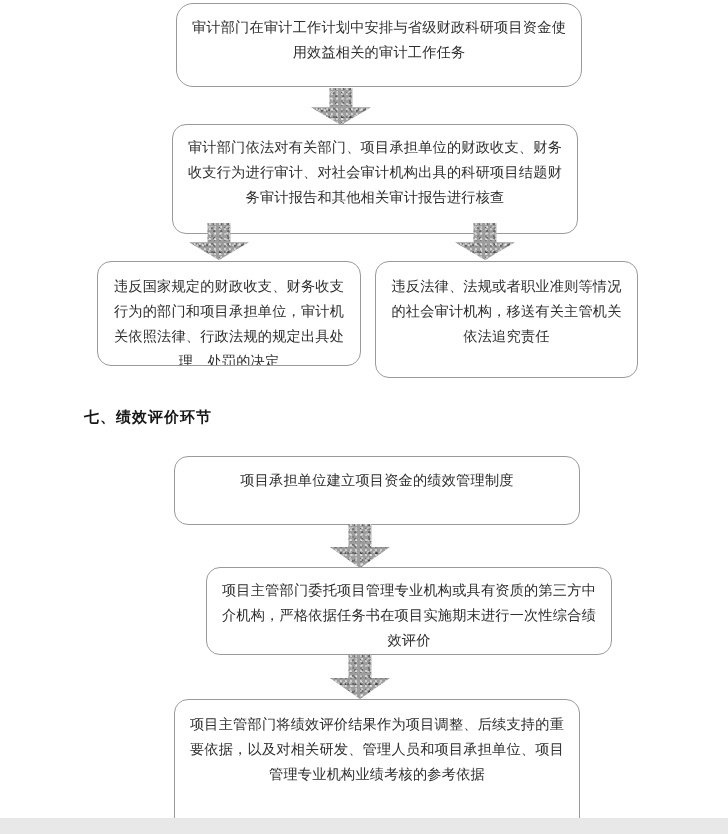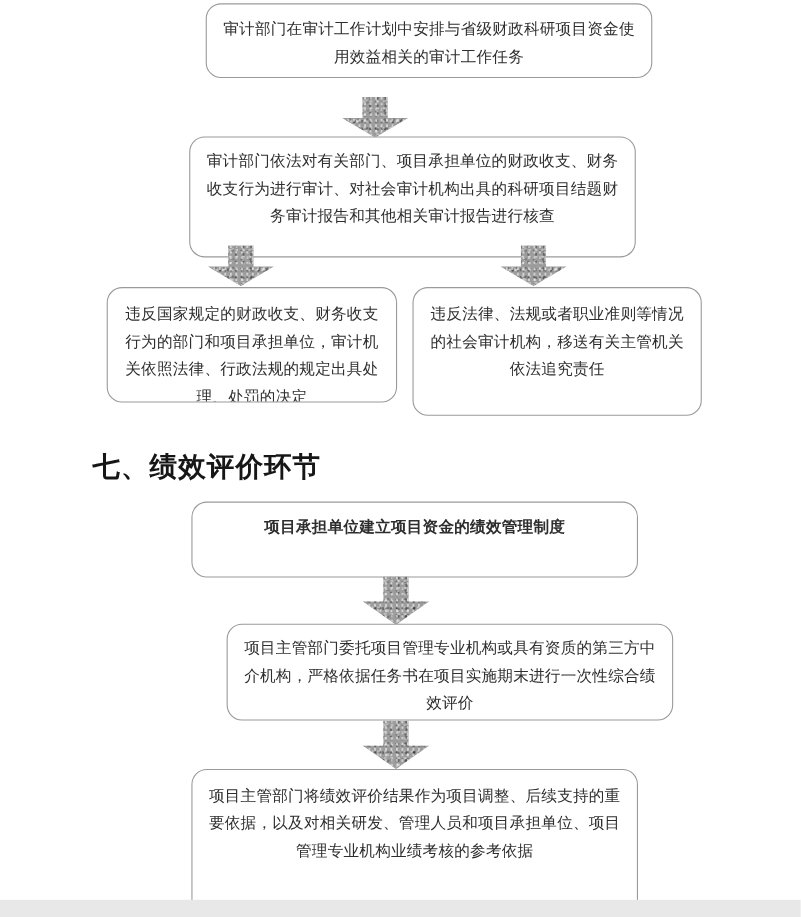--- a/index.html
+++ b/index.html
@@ -63,21 +63,21 @@
       radial-gradient(circle at 50% 45%, rgba(255,255,255,.4) 0 1px, transparent 1.3px);
     background-size: 5px 5px, 7px 7px, 6px 6px, 8px 8px, 5px 6px, 9px 9px;
     -webkit-clip-path: polygon(31% 0%, 69% 0%, 69% 52%, 100% 52%, 50% 100%, 0% 52%, 31% 52%);
     clip-path: polygon(31% 0%, 69% 0%, 69% 52%, 100% 52%, 50% 100%, 0% 52%, 31% 52%);
   }
 
   
   .section-heading {
     position: absolute;
     font-family: "Liberation Sans", "DejaVu Sans", sans-serif;
-    font-size: 25px;
+    font-size: 15px;
     font-weight: 700;
     color: #161616;
     letter-spacing: 1px;
     white-space: nowrap;
   }
 
   
   .page-strip {
     position: absolute;
     left: 0;
@@ -85,21 +85,21 @@
     width: 728px;
     height: 16px;
     background: #e8e8e8;
   }
 </style>
 </head>
 <body>
 
 <div class="page">
 
-  <div class="node" style="left:187px; top:3px; width:406px; height:68px;">
+  <div class="node" style="left:176px; top:3px; width:406px; height:84px;border-radius:17px;">
     <span class="node-text" style="padding-top:11px;">审计部门在审计工作计划中安排与省级财政科研项目资金使用效益相关的审计工作任务</span>
   </div>
 
   <div class="arrow" style="left:311px; top:88px; width:60px; height:37px;"></div>
 
   <div class="node" style="left:172px; top:124px; width:406px; height:110px;">
     <span class="node-text" style="padding-top:10px;">审计部门依法对有关部门、项目承担单位的财政收支、财务收支行为进行审计、对社会审计机构出具的科研项目结题财务审计报告和其他相关审计报告进行核查</span>
   </div>
 
   <div class="arrow" style="left:189px; top:223px; width:60px; height:37px;"></div>
@@ -110,21 +110,21 @@
     <span class="node-text" style="padding-top:12px;">违反国家规定的财政收支、财务收支行为的部门和项目承担单位，审计机关依照法律、行政法规的规定出具处理、处罚的决定</span>
   </div>
 
   <div class="node" style="left:375px; top:261px; width:263px; height:117px;">
     <span class="node-text" style="padding-top:12px;">违反法律、法规或者职业准则等情况的社会审计机构，移送有关主管机关依法追究责任</span>
   </div>
 
   <div class="section-heading" style="left:84px; top:408px;">七、绩效评价环节</div>
 
   <div class="node" style="left:174px; top:456px; width:406px; height:69px;">
-    <span class="node-text" style="padding-top:11px;font-weight:bold;">项目承担单位建立项目资金的绩效管理制度</span>
+    <span class="node-text" style="padding-top:11px;">项目承担单位建立项目资金的绩效管理制度</span>
   </div>
 
   <div class="arrow" style="left:330px; top:524px; width:60px; height:44px;"></div>
 
   <div class="node" style="left:174px; top:567px; width:406px; height:88px;margin-left:32px;">
     <span class="node-text" style="padding-top:10px;">项目主管部门委托项目管理专业机构或具有资质的第三方中介机构，严格依据任务书在项目实施期末进行一次性综合绩效评价</span>
   </div>
 
   <div class="arrow" style="left:330px; top:655px; width:60px; height:44px;"></div>
 

